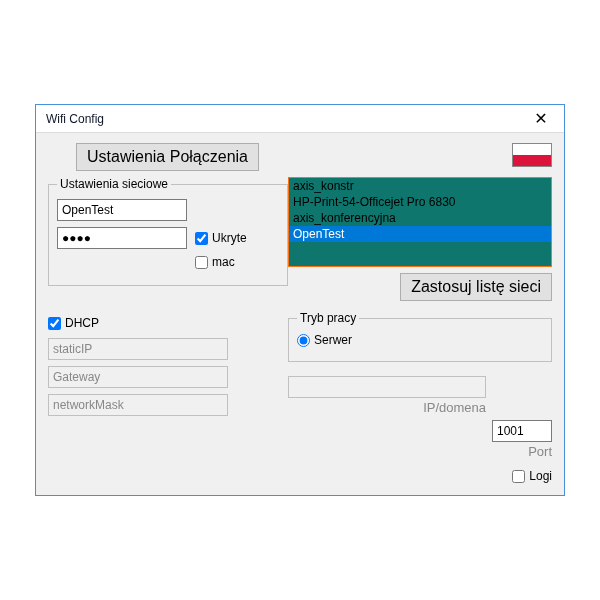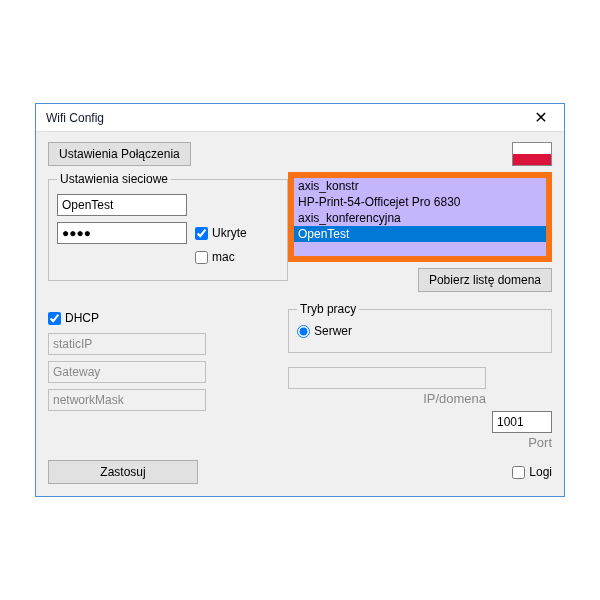--- a/index.html
+++ b/index.html
@@ -46,23 +46,24 @@
   .toprow {
     display: flex;
     justify-content: space-between;
     align-items: flex-start;
     margin-bottom: 6px;
   }
   button {
     background: #e1e1e1;
     border: 1px solid #adadad;
     font-family: inherit;
-    font-size: 12px;
+    font-size: 16px;
     padding: 4px 10px;
     cursor: default;
+    margin-left: 28px;
   }
   .flag {
     width: 40px;
     height: 24px;
     border: 1px solid #888;
     display: flex;
     flex-direction: column;
   }
   .flag .white { flex:1; background:#fff; }
   .flag .red { flex:1; background:#dc143c; }
@@ -108,22 +109,22 @@
     align-items: center;
     gap: 4px;
     font-size: 12px;
   }
   input[type="checkbox"], input[type="radio"] {
     margin: 0;
     width: 13px;
     height: 13px;
   }
   .listbox {
-    border: 6px solid #f97316;
-    background: #c4b5fd;
+    border: 1px solid #f97316;
+    background: #0f766e;
     height: 90px;
     overflow: hidden;
     font-size: 12px;
   }
   .listbox .item {
     padding: 1px 4px;
     white-space: nowrap;
   }
   .listbox .item.selected {
     background: #0078d7;
@@ -157,21 +158,21 @@
     text-align: right;
   }
   .bottomrow {
     display: flex;
     align-items: center;
     gap: 12px;
     margin-top: 10px;
   }
   .bottomrow .spacer { flex: 1; }
   .dhcp-block { margin-top: 30px; }
-  .dhcp-block .field-row input { width: 158px; }
+  .dhcp-block .field-row input { width: 180px; }
   .btn-wide { width: 150px; }
 </style>
 </head>
 <body>
 
 <div class="window">
   <div class="titlebar">
     <span class="title">Wifi Config</span>
     <span class="close">✕</span>
   </div>
@@ -226,21 +227,21 @@
       </div>
 
       <div class="col col-right">
         <div class="listbox" id="netlist">
             <div class="item">axis_konstr</div>
             <div class="item">HP-Print-54-Officejet Pro 6830</div>
             <div class="item">axis_konferencyjna</div>
             <div class="item selected">OpenTest</div>
           </div>
         <div class="right-btn-row">
-          <button>Pobierz listę domena</button>
+          <button>Zastosuj listę sieci</button>
         </div>
 
         <fieldset>
           <legend>Tryb pracy</legend>
           <div class="radio-row">
             <input type="radio" name="mode" id="r-server" checked="" style="">
             <span>Serwer</span>
           </div>
         </fieldset>
 
@@ -251,21 +252,20 @@
           </div>
           <div class="col-port">
             <input type="text" value="1001" style="">
             <div class="sublabel">Port</div>
           </div>
         </div>
       </div>
     </div>
 
     <div class="bottomrow">
-      <button class="btn-wide">Zastosuj</button>
       <div class="spacer"></div>
       <label class="cb">
         <input type="checkbox" id="cb-logs" style="">
         <span>Logi</span>
       </label>
     </div>
 
   </div>
 </div>
 

